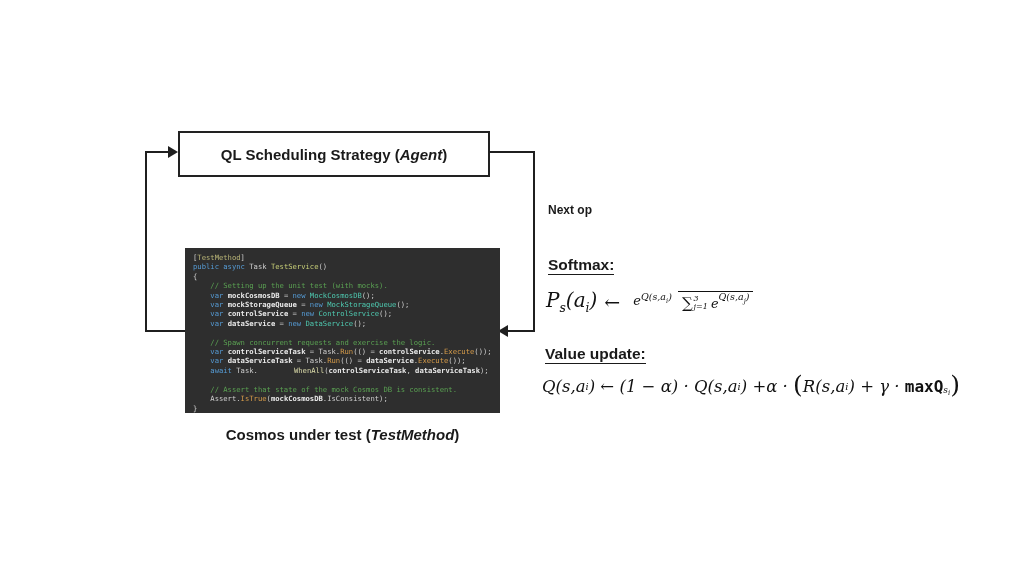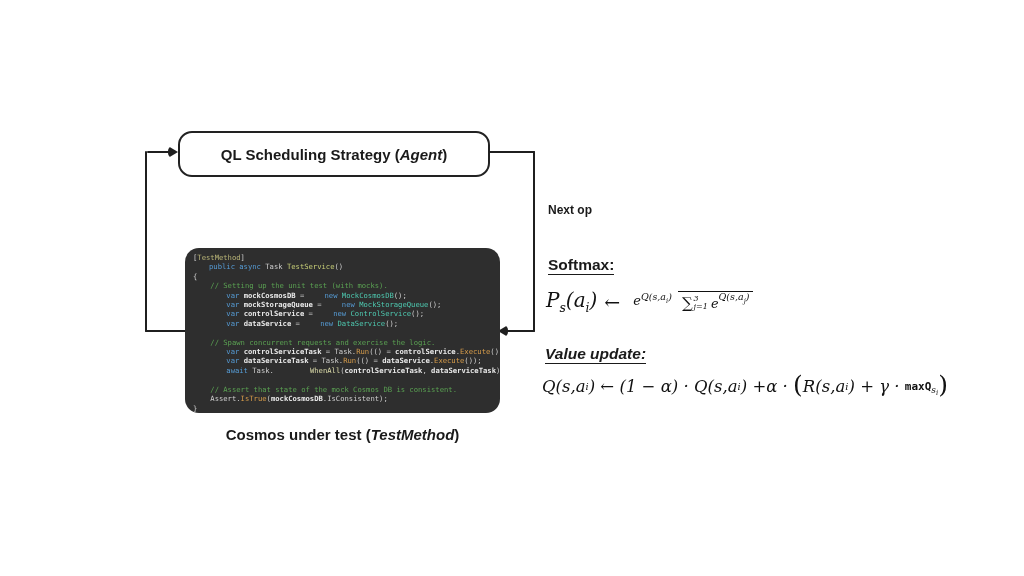--- a/index.html
+++ b/index.html
@@ -2,21 +2,21 @@
 <html><head>
 <meta charset="utf-8">
 <style>
   * { margin:0; padding:0; box-sizing:border-box; }
   html,body { background:#888; }
   .canvas {
     position:relative; width:1024px; height:576px; background:#ffffff;
     font-family:"Liberation Sans", sans-serif; color:#1a1a1a; overflow:hidden;
     margin:0 auto;
   }
-  .abs { position:absolute;border-radius:14px; }
+  .abs { position:absolute; }
 
   
   .agent-box {
     left:178px; top:131px; width:312px; height:46px;
     border:2px solid #222; background:#fff;
     display:flex; align-items:center; justify-content:center;
     font-size:15px; font-weight:600;
   }
   .agent-box .it { font-style:italic; }
 
@@ -27,30 +27,30 @@
   .ah-left  { border-right:10px solid #1f1f1f; border-top:6px solid transparent; border-bottom:6px solid transparent; }
 
   
   .left-labels { left:28px; top:189px; width:102px; text-align:right; font-size:15px; font-weight:600; line-height:23px; }
   .penalty { margin-top:10px; }
 
   
   .next-op { left:548px; top:203px; font-size:12px; font-weight:600; }
   .heading { font-size:15.5px; font-weight:600; border-bottom:1.8px solid #1a1a1a; padding-bottom:1px; }
   .softmax-heading { left:548px; top:256px; }
-  .value-heading   { left:545px; top:345px;font-style:italic; }
+  .value-heading   { left:545px; top:345px; }
 
   
   .code-block {
     left:185px; top:248px; width:315px; height:165px;
     background:#2e2e2e; padding:5px 4px 0 8px;
     font-family:"DejaVu Sans Mono", monospace; font-size:7.2px; line-height:9.4px;
     white-space:pre; overflow:hidden;
   }
-  .code-block .kw   { color:#569CD6;margin-left:16px; }
+  .code-block .kw   { color:#569CD6; }
   .code-block .type { color:#4EC9B0; }
   .code-block .cmt  { color:#5aa152; }
   .code-block .fn   { color:#d79c4a; }
   .code-block .fn2  { color:#DCDCAA;padding-left:36px; }
   .code-block .attr { color:#b9b577; }
   .code-block .var  { color:#e8e8e8; font-weight:bold; }
   .code-block .txt  { color:#cfcfcf; }
 
   
   .caption { left:185px; top:426px; width:315px; text-align:center; font-size:15px; font-weight:600; }
@@ -65,21 +65,21 @@
   .frac { display:inline-flex; align-items:center; font-size:13px; vertical-align:middle; }
   .frac .num { padding:0 6px 1px 6px; }
   .frac .den { border-top:1.4px solid #111; padding:2px 4px 0 4px; display:flex; align-items:center; }
   .exp { font-size:9.5px; position:relative; top:-5px; }
   .exp sub { font-size:70%; }
   .sigma { font-size:15px; font-style:normal; }
   .supsub { display:inline-flex; flex-direction:column; align-items:flex-start; font-size:8px; line-height:8px; margin:0 3px 0 1px; font-style:italic; }
   .value-formula { left:542px; top:376px; font-size:16.5px; display:flex; align-items:center; white-space:pre; }
   .value-formula sub { font-size:60%; }
   .bigparen { font-size:25px; font-weight:400; line-height:20px; position:relative; top:-1px; }
-  .maxq { font-family:"DejaVu Sans Mono", monospace; font-weight:bold; font-size:11px; font-style:normal; }
+  .maxq { font-family:"DejaVu Sans Mono", monospace; font-weight:bold; font-size:16px; font-style:normal; }
   .maxq-sub { font-size:9px; font-style:italic; position:relative; top:4px; }
   .maxq-sub .ii { font-size:7px; position:relative; top:2px; font-style:italic; }
 </style>
 </head>
 <body>
 
 <div class="canvas">
 
   <div class="abs agent-box">
     <span><span>QL Scheduling Strategy (</span><span class="it">Agent</span><span>)</span></span>

